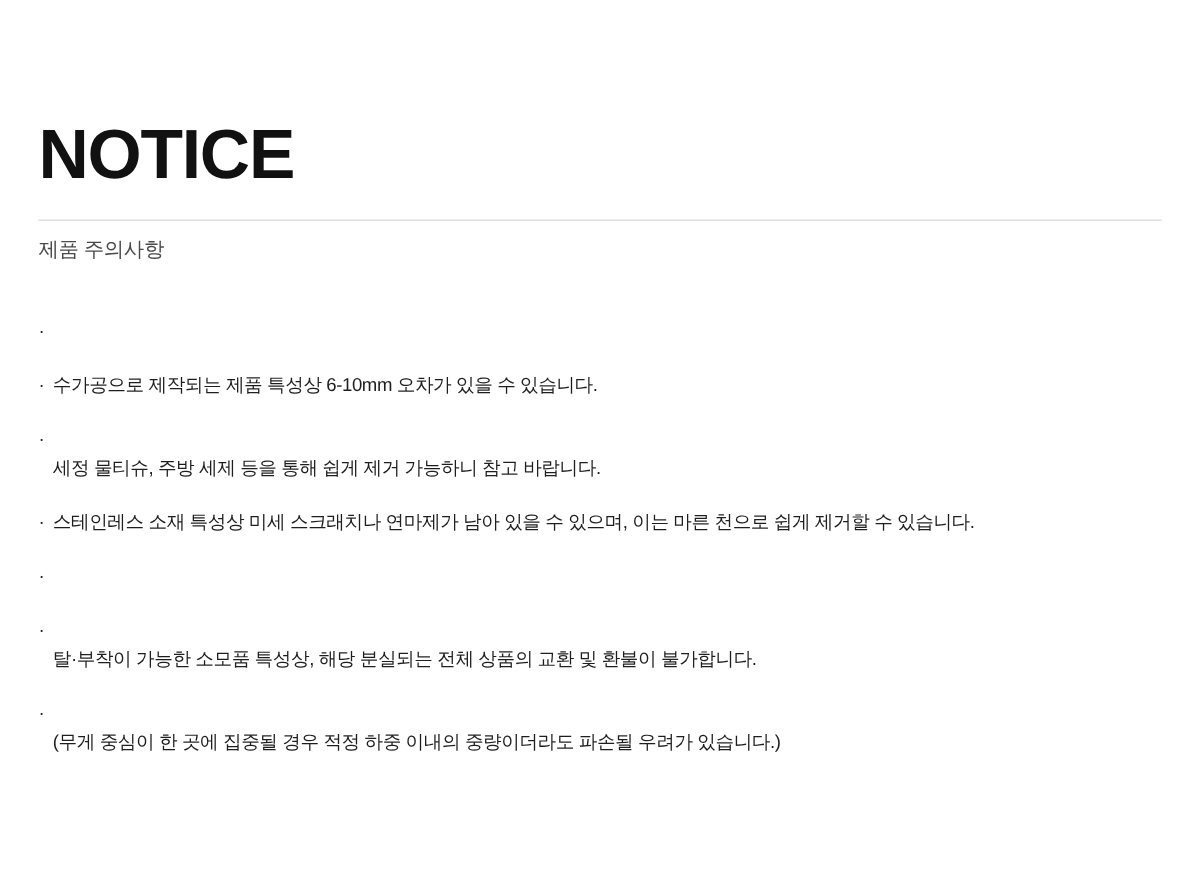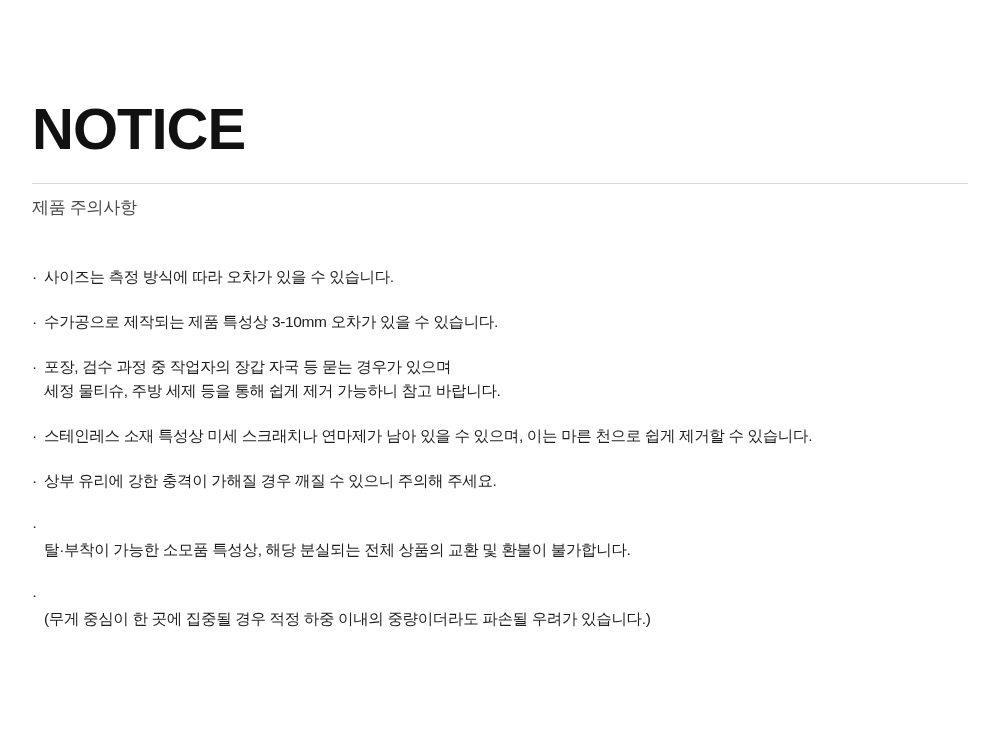--- a/index.html
+++ b/index.html
@@ -94,53 +94,50 @@
 
   <div class="divider"></div>
 
   <div class="subtitle">제품 주의사항</div>
 
   <div class="notes">
 
     <div class="note-item">
       <div class="note-line">
         <span class="bullet">·</span>
-        <span class="note-text">사이즈는 측정 방식에 따라 오차가 있을 수 있습니다.</span>
       </div>
     </div>
 
     <div class="note-item">
       <div class="note-line">
         <span class="bullet">·</span>
-        <span class="note-text">수가공으로 제작되는 제품 특성상 3-10mm 오차가 있을 수 있습니다.</span>
+        <span class="note-text">수가공으로 제작되는 제품 특성상 6-10mm 오차가 있을 수 있습니다.</span>
       </div>
     </div>
 
     <div class="note-item">
       <div class="note-line">
         <span class="bullet">·</span>
-        <span class="note-text">포장, 검수 과정 중 작업자의 장갑 자국 등 묻는 경우가 있으며</span>
       </div>
       <div class="note-line">
         <span class="bullet-spacer"></span>
         <span class="note-text">세정 물티슈, 주방 세제 등을 통해 쉽게 제거 가능하니 참고 바랍니다.</span>
       </div>
     </div>
 
     <div class="note-item">
       <div class="note-line">
         <span class="bullet">·</span>
         <span class="note-text">스테인레스 소재 특성상 미세 스크래치나 연마제가 남아 있을 수 있으며, 이는 마른 천으로 쉽게 제거할 수 있습니다.</span>
       </div>
     </div>
 
     <div class="note-item">
       <div class="note-line">
         <span class="bullet">·</span>
-        <span class="note-text">상부 유리에 강한 충격이 가해질 경우 깨질 수 있으니 주의해 주세요.</span>
       </div>
     </div>
 
     <div class="note-item">
       <div class="note-line">
         <span class="bullet">·</span>
       </div>
       <div class="note-line">
         <span class="bullet-spacer"></span>
         <span class="note-text">탈·부착이 가능한 소모품 특성상, 해당 분실되는 전체 상품의 교환 및 환불이 불가합니다.</span>

